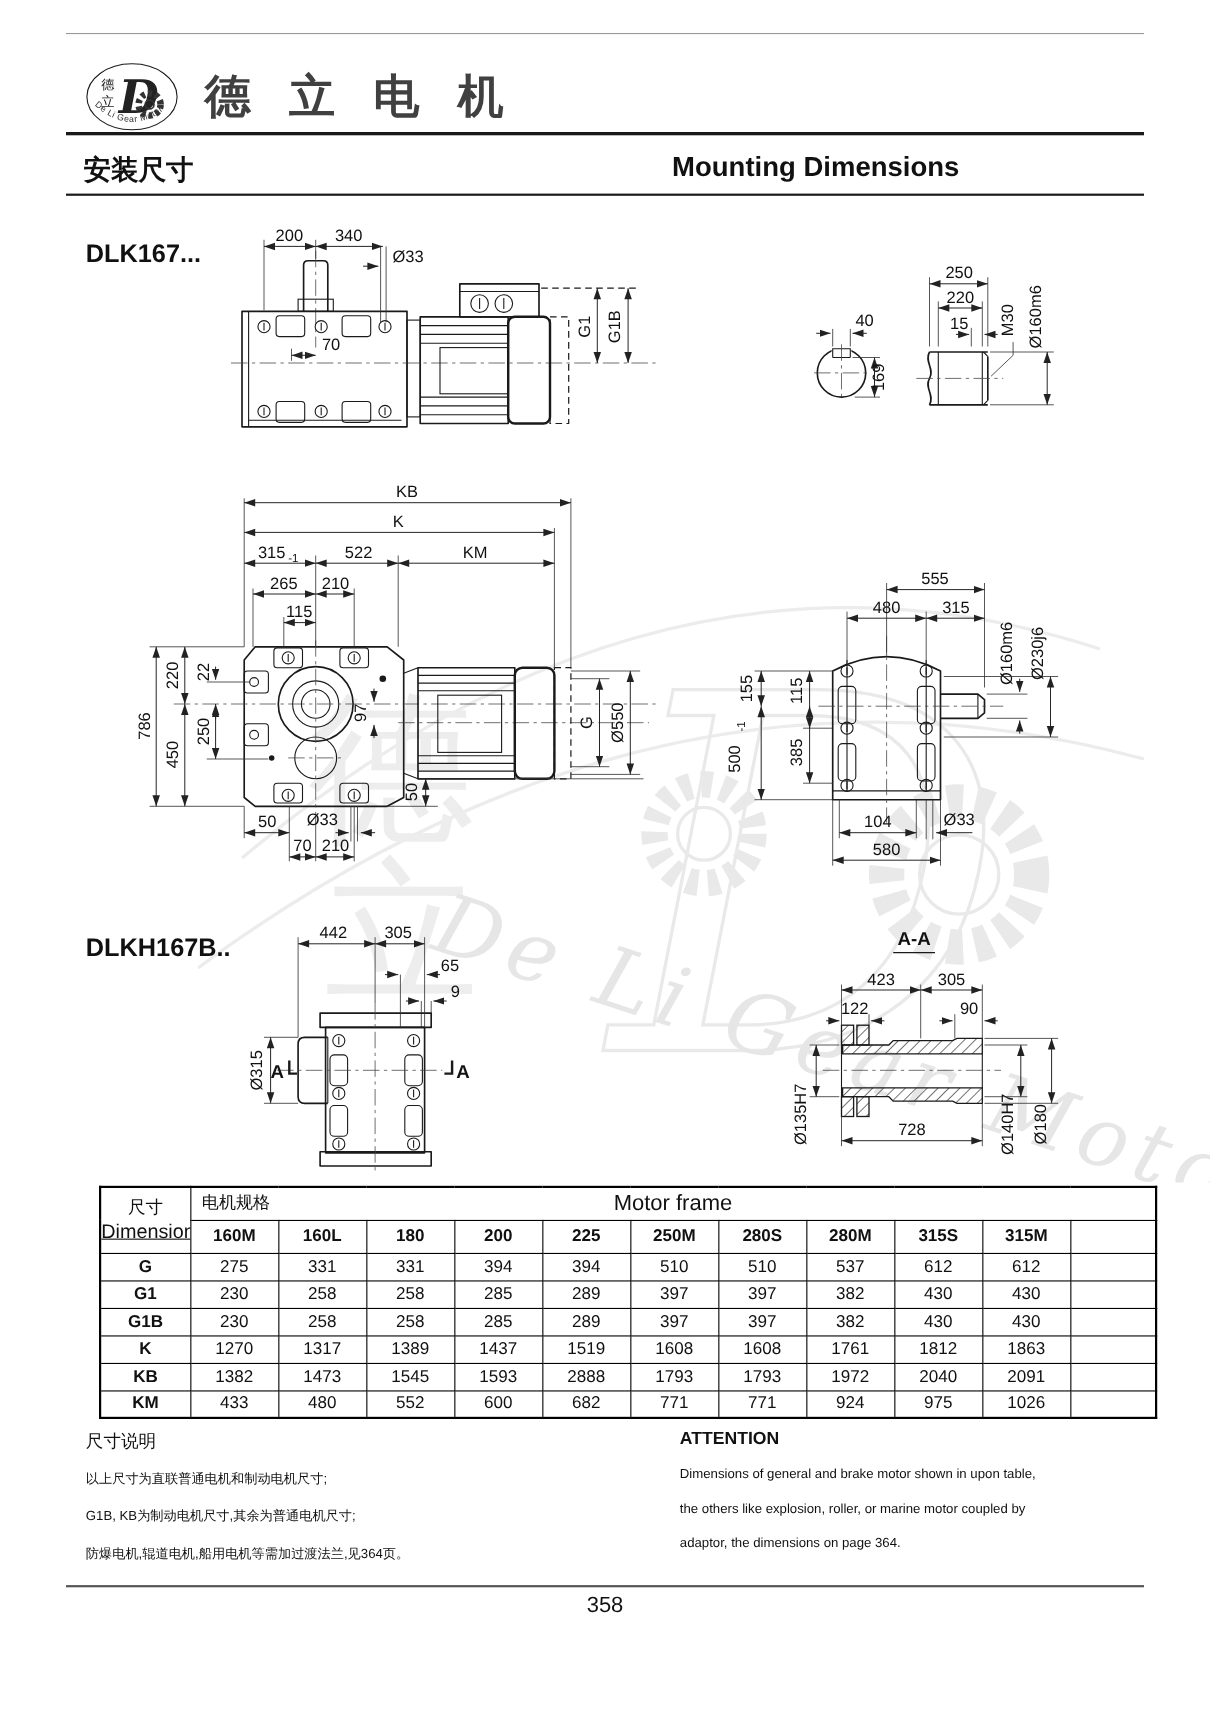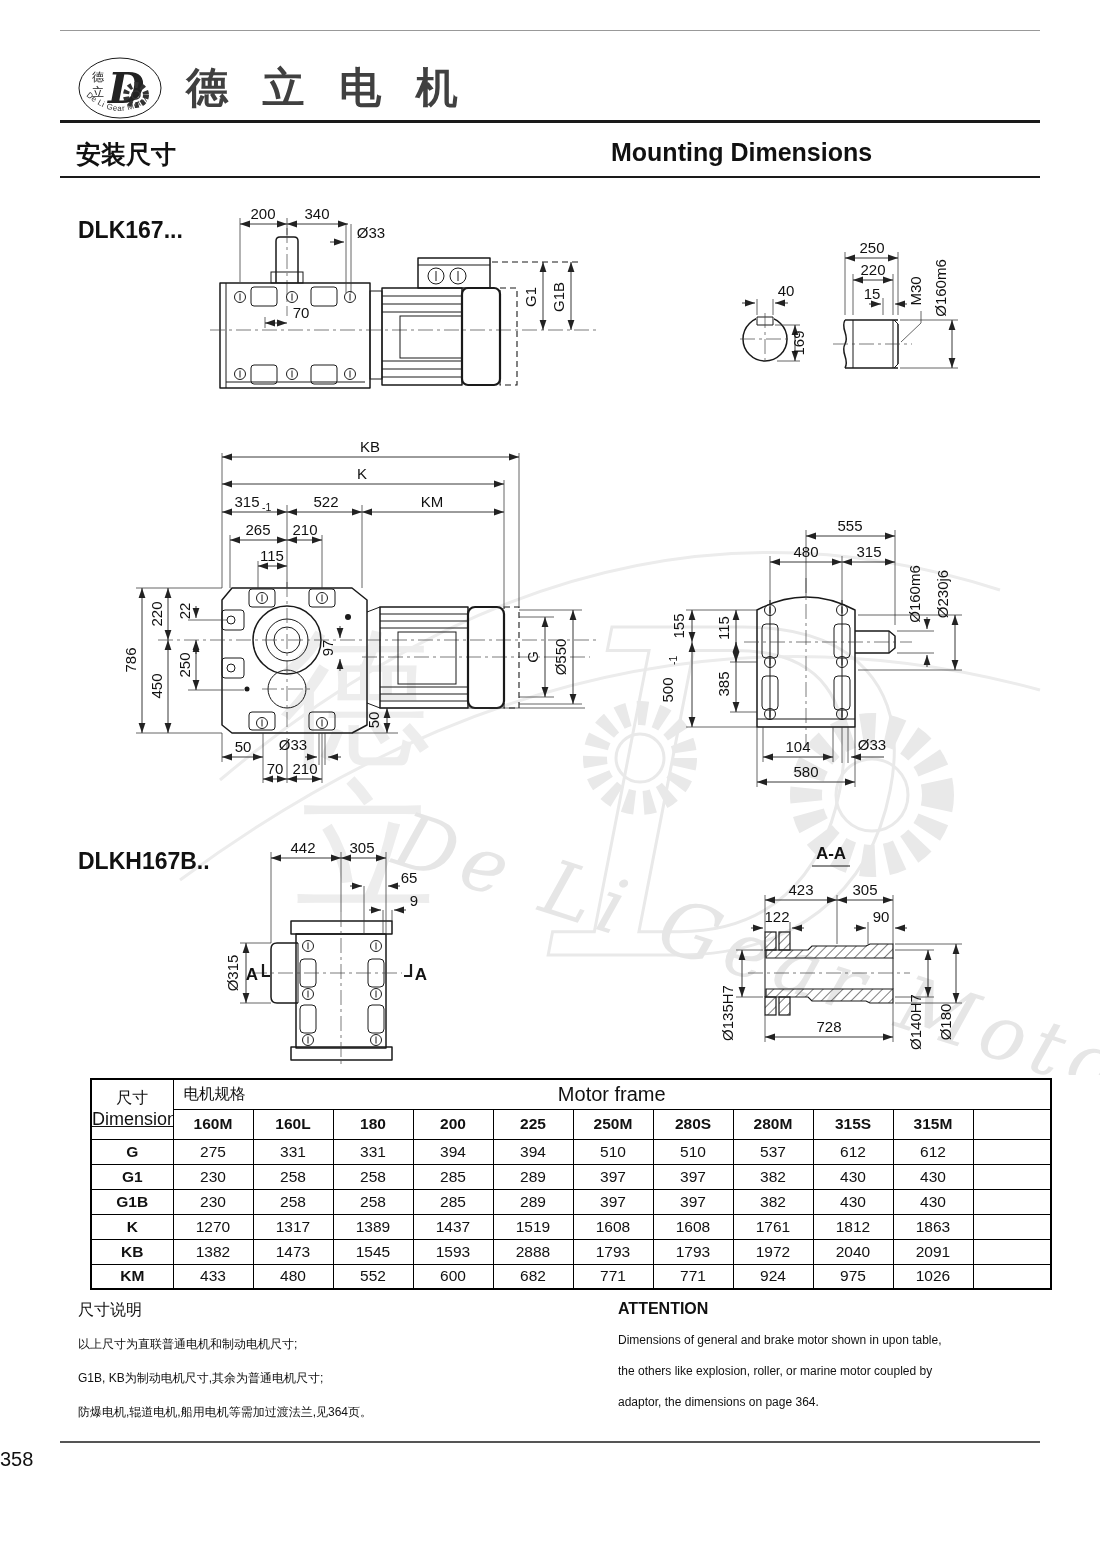--- a/index.html
+++ b/index.html
@@ -23,21 +23,21 @@
   th.corner .ce{font-size:18px;text-decoration:underline;}
   th.group{position:relative;font-weight:normal;}
   th.group .gl{position:absolute;left:10px;top:50%;transform:translateY(-50%);font-size:15.5px;}
   th.group .gc{font-size:20px;}
   th.colh{font-weight:bold;}
   #dim-table tbody th{font-weight:bold;}
   
   .note-title{font-size:16px;margin-bottom:15px;}
   .note-title.b{font-weight:bold;}
   .note-line{font-size:12px;margin-bottom:17px;}
-  #footer-page{position:absolute;left:0;top:1448px;width:1100px;font-size:20px;}
+  #footer-page{position:absolute;left:0;top:1448px;width:1100px;text-align:center;font-size:20px;}
   
   .o{stroke:#1a1a1a;stroke-width:1.5;fill:none;stroke-linejoin:round;}
   .m{stroke:#1a1a1a;stroke-width:1;fill:none;}
   .t{stroke:#333;stroke-width:.75;fill:none;}
   .d{stroke:#222;stroke-width:.9;fill:none;}
   .c{stroke:#444;stroke-width:.7;fill:none;stroke-dasharray:15 4 3 4;}
   .dash{stroke:#1a1a1a;stroke-width:1.1;fill:none;stroke-dasharray:6 4;}
   .th2{stroke:#1a1a1a;stroke-width:2.2;fill:none;}
   text.L{font:15px "Liberation Sans","DejaVu Sans",sans-serif;fill:#111;text-anchor:middle;}
   text.S{font:10.5px "Liberation Sans","DejaVu Sans",sans-serif;fill:#111;text-anchor:start;}

